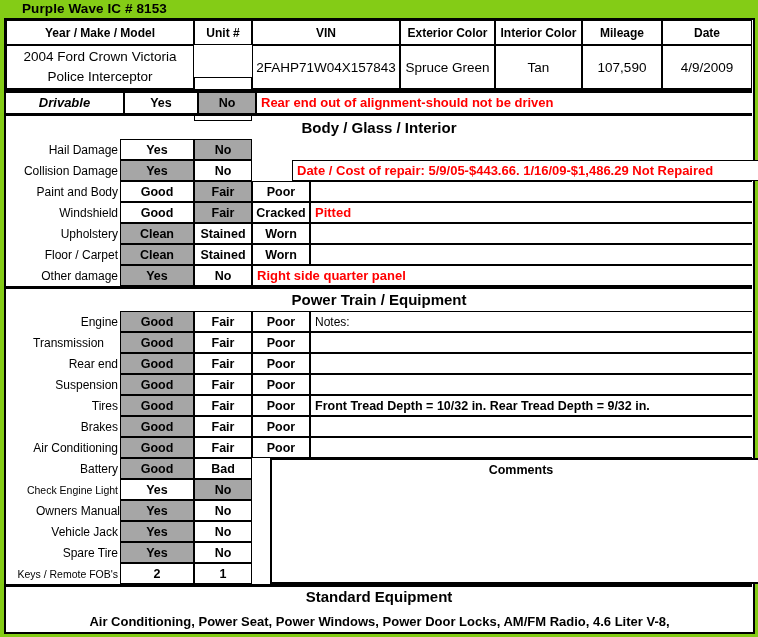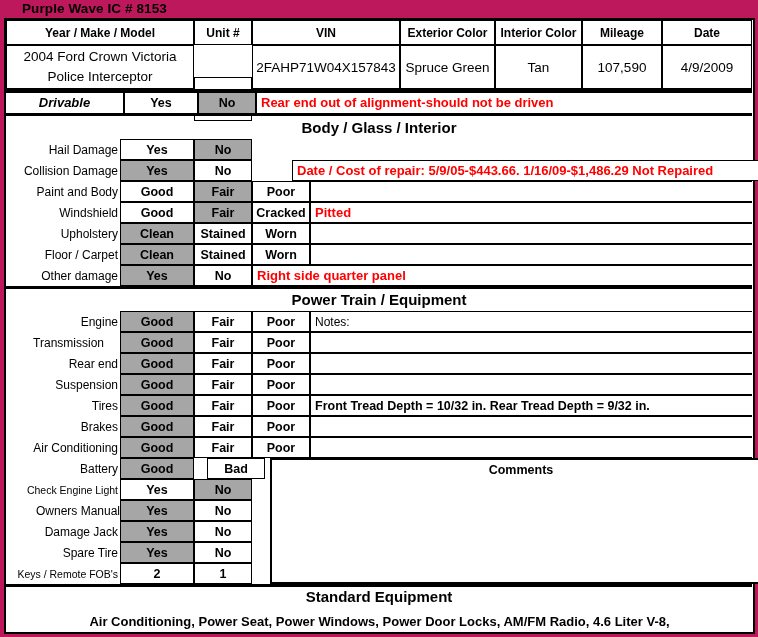--- a/index.html
+++ b/index.html
@@ -5,21 +5,21 @@
   * { box-sizing: border-box; }
   html, body {
     margin: 0; padding: 0;
     background: #ffffff;
     font-family: "Liberation Sans", sans-serif;
   }
   #page {
     position: relative;
     width: 758px;
     height: 637px;
-    background: #be185d;
+    background: #84cc16;
     overflow: hidden;
   }
 
   
   .doc-title {
     position: absolute;
     left: 22px; top: 1px;
     font-size: 13.5px;
     font-weight: bold;
     color: #000;
@@ -210,28 +210,28 @@
         <div class="c bold" style="left: 188px; top: 396px; width: 58px; height: 21px;">Fair</div>
         <div class="c bold" style="left: 246px; top: 396px; width: 58px; height: 21px;">Poor</div>
         <div class="c left" style="left: 304px; top: 396px; width: 442px; height: 21px; border-right: none; font-size: 12px; font-weight: normal;"></div>
         <div class="lbl" style="left: 0px; top: 417px; width: 114px; height: 21px; padding-left: 32px;">Air Conditioning</div>
         <div class="c bold gray" style="left: 114px; top: 417px; width: 74px; height: 21px;">Good</div>
         <div class="c bold" style="left: 188px; top: 417px; width: 58px; height: 21px;">Fair</div>
         <div class="c bold" style="left: 246px; top: 417px; width: 58px; height: 21px;">Poor</div>
         <div class="c left" style="left: 304px; top: 417px; width: 442px; height: 21px; border-right: none; font-size: 12px; font-weight: normal;"></div>
         <div class="lbl" style="left: 0px; top: 438px; width: 114px; height: 21px;">Battery</div>
         <div class="c bold gray" style="left: 114px; top: 438px; width: 74px; height: 21px;">Good</div>
-        <div class="c bold" style="left: 188px; top: 438px; width: 58px; height: 21px; margin-left: 13px;">Bad</div>
+        <div class="c bold" style="left: 188px; top: 438px; width: 58px; height: 21px;">Bad</div>
         <div class="lbl small" style="left: 0px; top: 459px; width: 114px; height: 21px;">Check Engine Light</div>
         <div class="c bold" style="left: 114px; top: 459px; width: 74px; height: 21px;">Yes</div>
         <div class="c bold gray" style="left: 188px; top: 459px; width: 58px; height: 21px;">No</div>
         <div class="lbl" style="left: 0px; top: 480px; width: 116px; height: 21px;">Owners Manual</div>
         <div class="c bold gray" style="left: 114px; top: 480px; width: 74px; height: 21px;">Yes</div>
         <div class="c bold" style="left: 188px; top: 480px; width: 58px; height: 21px;">No</div>
-        <div class="lbl" style="left: 0px; top: 501px; width: 114px; height: 21px;">Damage Jack</div>
+        <div class="lbl" style="left: 0px; top: 501px; width: 114px; height: 21px;">Vehicle Jack</div>
         <div class="c bold gray" style="left: 114px; top: 501px; width: 74px; height: 21px;">Yes</div>
         <div class="c bold" style="left: 188px; top: 501px; width: 58px; height: 21px;">No</div>
         <div class="lbl" style="left: 0px; top: 522px; width: 114px; height: 21px;">Spare Tire</div>
         <div class="c bold gray" style="left: 114px; top: 522px; width: 74px; height: 21px;">Yes</div>
         <div class="c bold" style="left: 188px; top: 522px; width: 58px; height: 21px;">No</div>
         <div class="lbl small" style="left: 0px; top: 543px; width: 114px; height: 21px;">Keys / Remote FOB's</div>
         <div class="c bold" style="left: 114px; top: 543px; width: 74px; height: 21px;">2</div>
         <div class="c bold" style="left: 188px; top: 543px; width: 58px; height: 21px;">1</div>
         <div class="c" style="left: 246px; top: 438px; width: 500px; height: 126px; align-items: flex-start; justify-content: center; padding-top: 3px; border-top-width: 2px; border-right: none; border-bottom-width: 2px; border-left-width: 2px; font-size: 12.5px; font-weight: bold; margin-left: 18px;">Comments</div>
         <div class="hr-thick" style="left: 0px; top: 564px; width: 746px;"></div>

